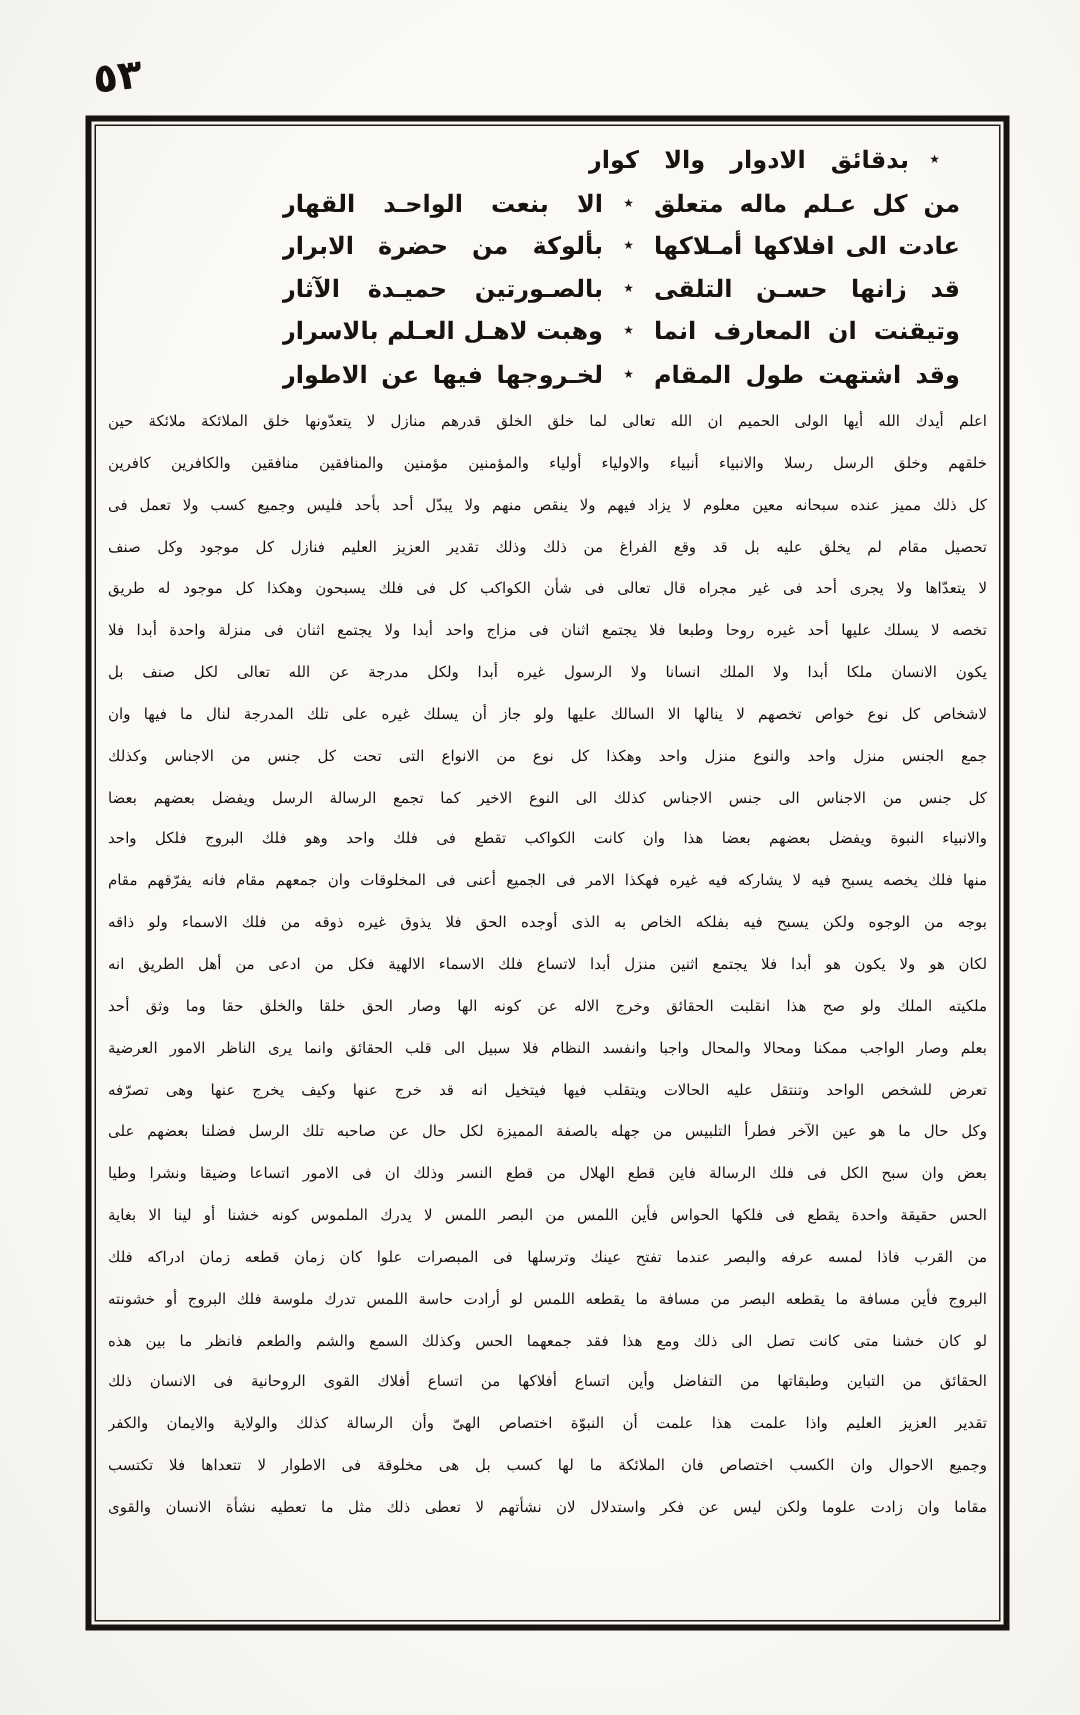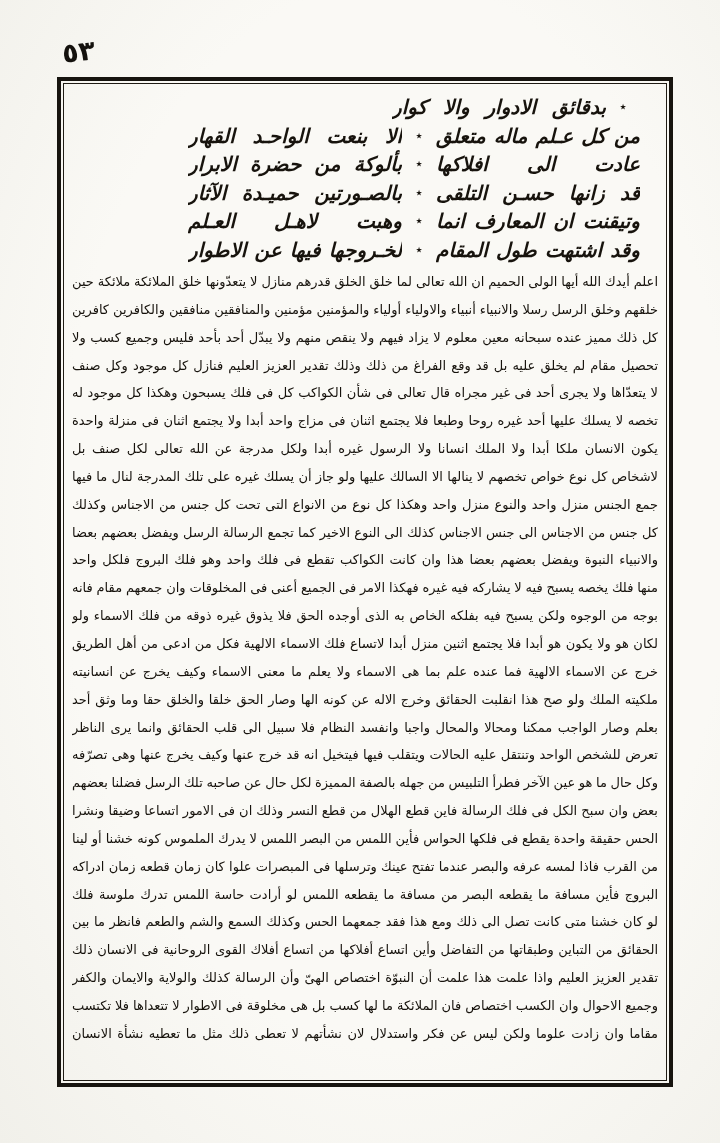--- a/index.html
+++ b/index.html
@@ -27,34 +27,34 @@
     position:absolute;inset:2px;border:1px solid #201c15;
     box-sizing:border-box;padding:6px 8px 0;
     direction:rtl;overflow:hidden;
   }
   .poem{
     width:452px;margin:3px 18px 4px auto;
   }
   .verse{display:flex;height:28.5px;align-items:center;}
   .hemi{
     display:block;height:28.5px;line-height:28.5px;overflow:hidden;
-    font-family:"DejaVu Sans",sans-serif;font-weight:bold;font-size:20px;
+    font-family:"DejaVu Sans",sans-serif;font-weight:bold;font-size:16px;
     color:#17130d;
-    text-align:justify;text-align-last:justify;font-style:italic;-moz-text-align-last:justify;
+    text-align:justify;text-align-last:justify;-moz-text-align-last:justify;
   }
   .hemi-r{width:204px;}
   .hemi-l{width:214px;}
   .sep{
     width:34px;text-align:center;font-size:13px;line-height:28.5px;
     font-weight:bold;color:#17130d;flex:0 0 auto;
   }
   .prose{margin-top:2px;}
   .prose-line{
     height:27.85px;line-height:27.85px;overflow:hidden;
-    font-family:"DejaVu Sans",sans-serif;font-size:13px;color:#16120c;
+    font-family:"DejaVu Sans",sans-serif;font-size:10px;color:#16120c;
     text-align:justify;text-align-last:justify;-moz-text-align-last:justify;
     word-spacing:-0.5px;
   }
 </style>
 </head>
 <body>
 
 <div class="scan-page">
   <div class="page-number">٥٣</div>
 
@@ -101,21 +101,20 @@
           <div class="prose-line">لا يتعدّاها ولا يجرى أحد فى غير مجراه قال تعالى فى شأن الكواكب كل فى فلك يسبحون وهكذا كل موجود له طريق</div>
           <div class="prose-line">تخصه لا يسلك عليها أحد غيره روحا وطبعا فلا يجتمع اثنان فى مزاج واحد أبدا ولا يجتمع اثنان فى منزلة واحدة أبدا فلا</div>
           <div class="prose-line">يكون الانسان ملكا أبدا ولا الملك انسانا ولا الرسول غيره أبدا ولكل مدرجة عن الله تعالى لكل صنف بل</div>
           <div class="prose-line">لاشخاص كل نوع خواص تخصهم لا ينالها الا السالك عليها ولو جاز أن يسلك غيره على تلك المدرجة لنال ما فيها وان</div>
           <div class="prose-line">جمع الجنس منزل واحد والنوع منزل واحد وهكذا كل نوع من الانواع التى تحت كل جنس من الاجناس وكذلك</div>
           <div class="prose-line">كل جنس من الاجناس الى جنس الاجناس كذلك الى النوع الاخير كما تجمع الرسالة الرسل ويفضل بعضهم بعضا</div>
           <div class="prose-line">والانبياء النبوة ويفضل بعضهم بعضا هذا وان كانت الكواكب تقطع فى فلك واحد وهو فلك البروج فلكل واحد</div>
           <div class="prose-line">منها فلك يخصه يسبح فيه لا يشاركه فيه غيره فهكذا الامر فى الجميع أعنى فى المخلوقات وان جمعهم مقام فانه يفرّقهم مقام</div>
           <div class="prose-line">بوجه من الوجوه ولكن يسبح فيه بفلكه الخاص به الذى أوجده الحق فلا يذوق غيره ذوقه من فلك الاسماء ولو ذاقه</div>
           <div class="prose-line">لكان هو ولا يكون هو أبدا فلا يجتمع اثنين منزل أبدا لاتساع فلك الاسماء الالهية فكل من ادعى من أهل الطريق انه</div>
-          <div class="prose-line">خرج عن الاسماء الالهية فما عنده علم بما هى الاسماء ولا يعلم ما معنى الاسماء وكيف يخرج عن انسانيته الانسان أو عن</div>
           <div class="prose-line">ملكيته الملك ولو صح هذا انقلبت الحقائق وخرج الاله عن كونه الها وصار الحق خلقا والخلق حقا وما وثق أحد</div>
           <div class="prose-line">بعلم وصار الواجب ممكنا ومحالا والمحال واجبا وانفسد النظام فلا سبيل الى قلب الحقائق وانما يرى الناظر الامور العرضية</div>
           <div class="prose-line">تعرض للشخص الواحد وتنتقل عليه الحالات ويتقلب فيها فيتخيل انه قد خرج عنها وكيف يخرج عنها وهى تصرّفه</div>
           <div class="prose-line">وكل حال ما هو عين الآخر فطرأ التلبيس من جهله بالصفة المميزة لكل حال عن صاحبه تلك الرسل فضلنا بعضهم على</div>
           <div class="prose-line">بعض وان سبح الكل فى فلك الرسالة فاين قطع الهلال من قطع النسر وذلك ان فى الامور اتساعا وضيقا ونشرا وطيا</div>
           <div class="prose-line">الحس حقيقة واحدة يقطع فى فلكها الحواس فأين اللمس من البصر اللمس لا يدرك الملموس كونه خشنا أو لينا الا بغاية</div>
           <div class="prose-line">من القرب فاذا لمسه عرفه والبصر عندما تفتح عينك وترسلها فى المبصرات علوا كان زمان قطعه زمان ادراكه فلك</div>
           <div class="prose-line">البروج فأين مسافة ما يقطعه البصر من مسافة ما يقطعه اللمس لو أرادت حاسة اللمس تدرك ملوسة فلك البروج أو خشونته</div>
           <div class="prose-line">لو كان خشنا متى كانت تصل الى ذلك ومع هذا فقد جمعهما الحس وكذلك السمع والشم والطعم فانظر ما بين هذه</div>
           <div class="prose-line">الحقائق من التباين وطبقاتها من التفاضل وأين اتساع أفلاكها من اتساع أفلاك القوى الروحانية فى الانسان ذلك</div>

